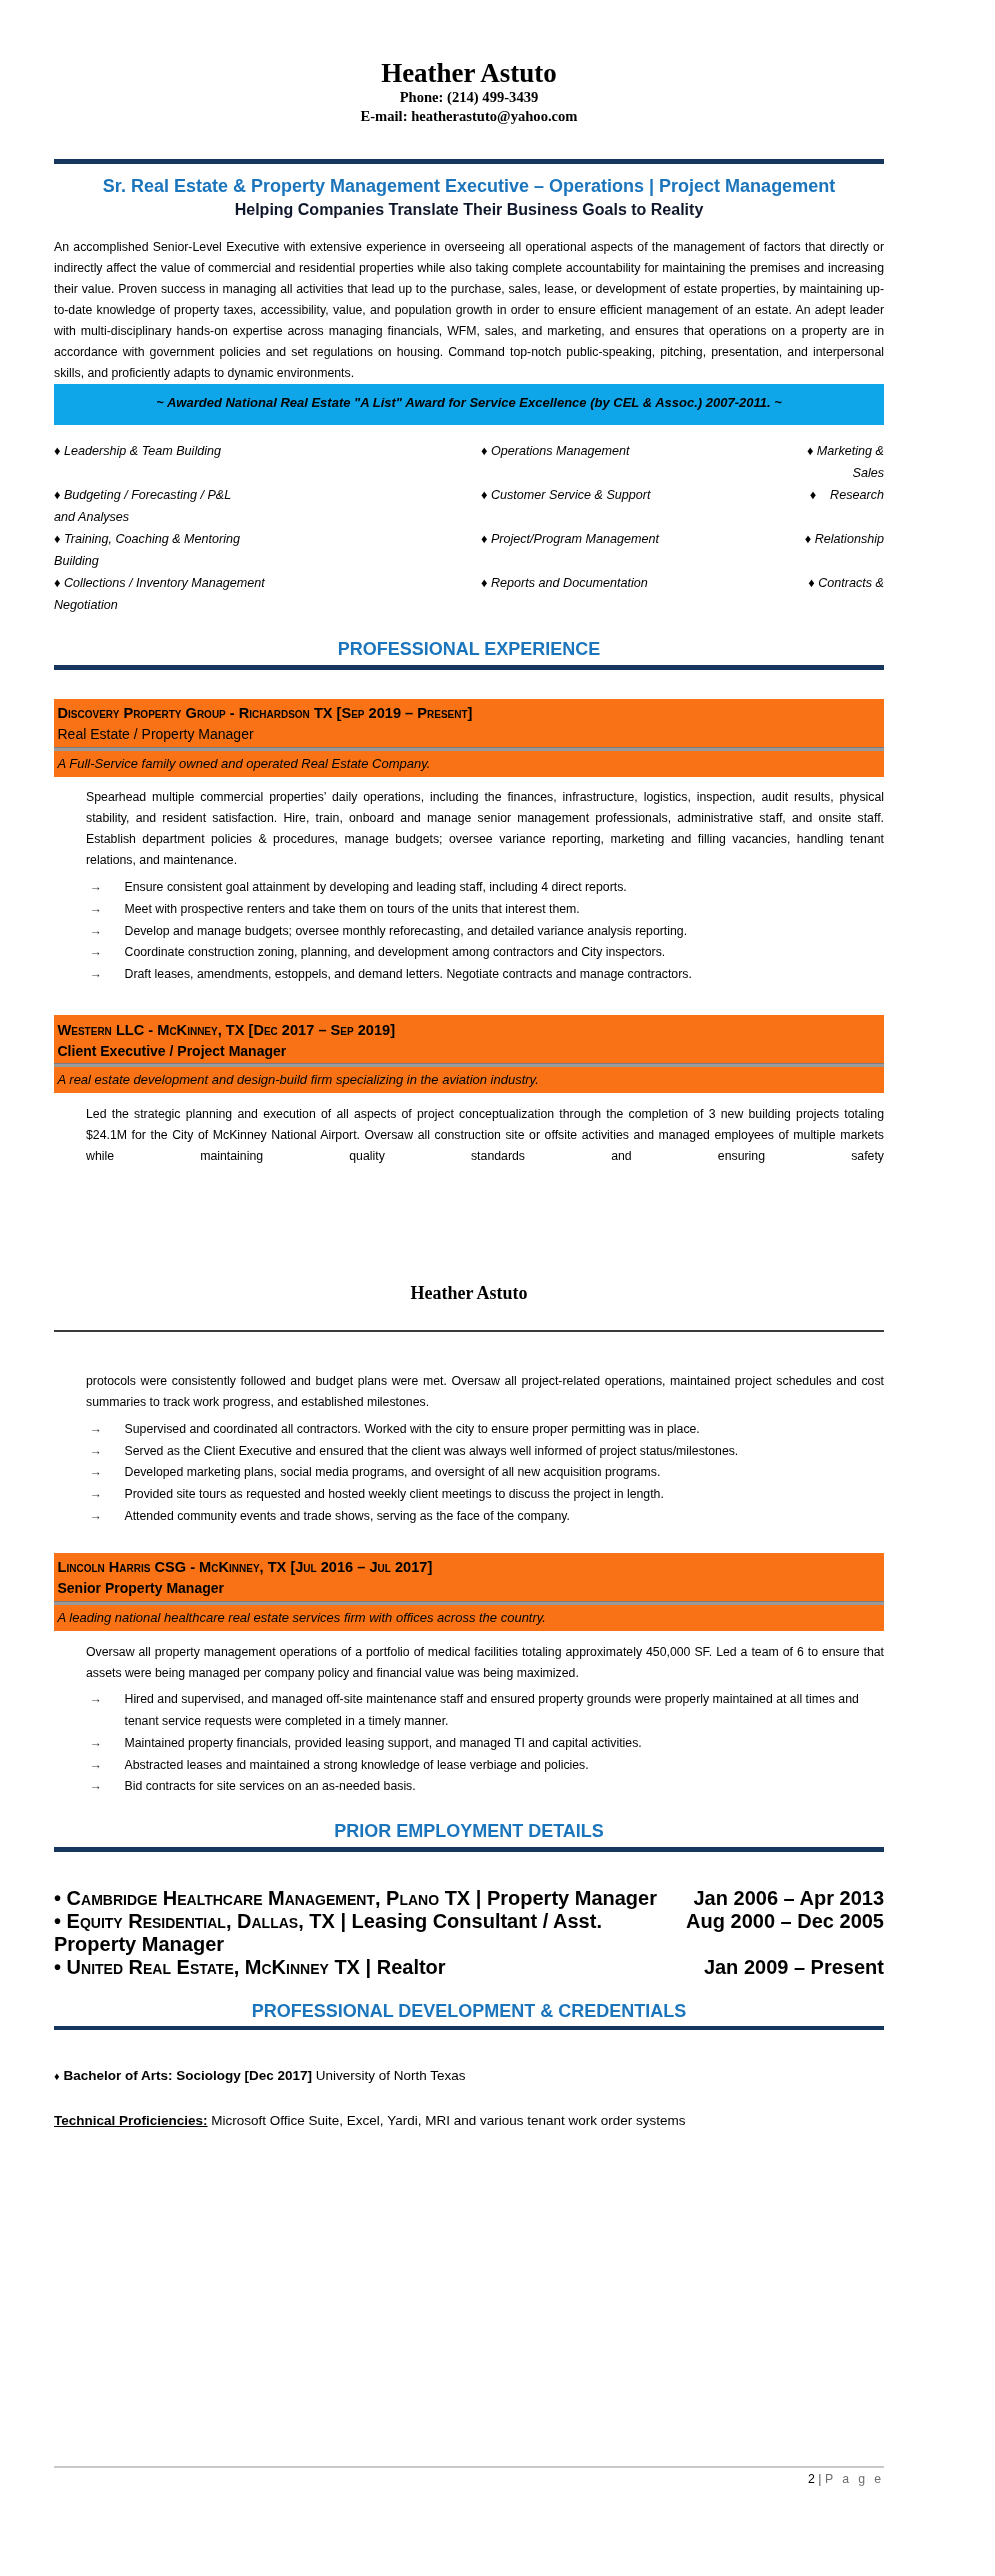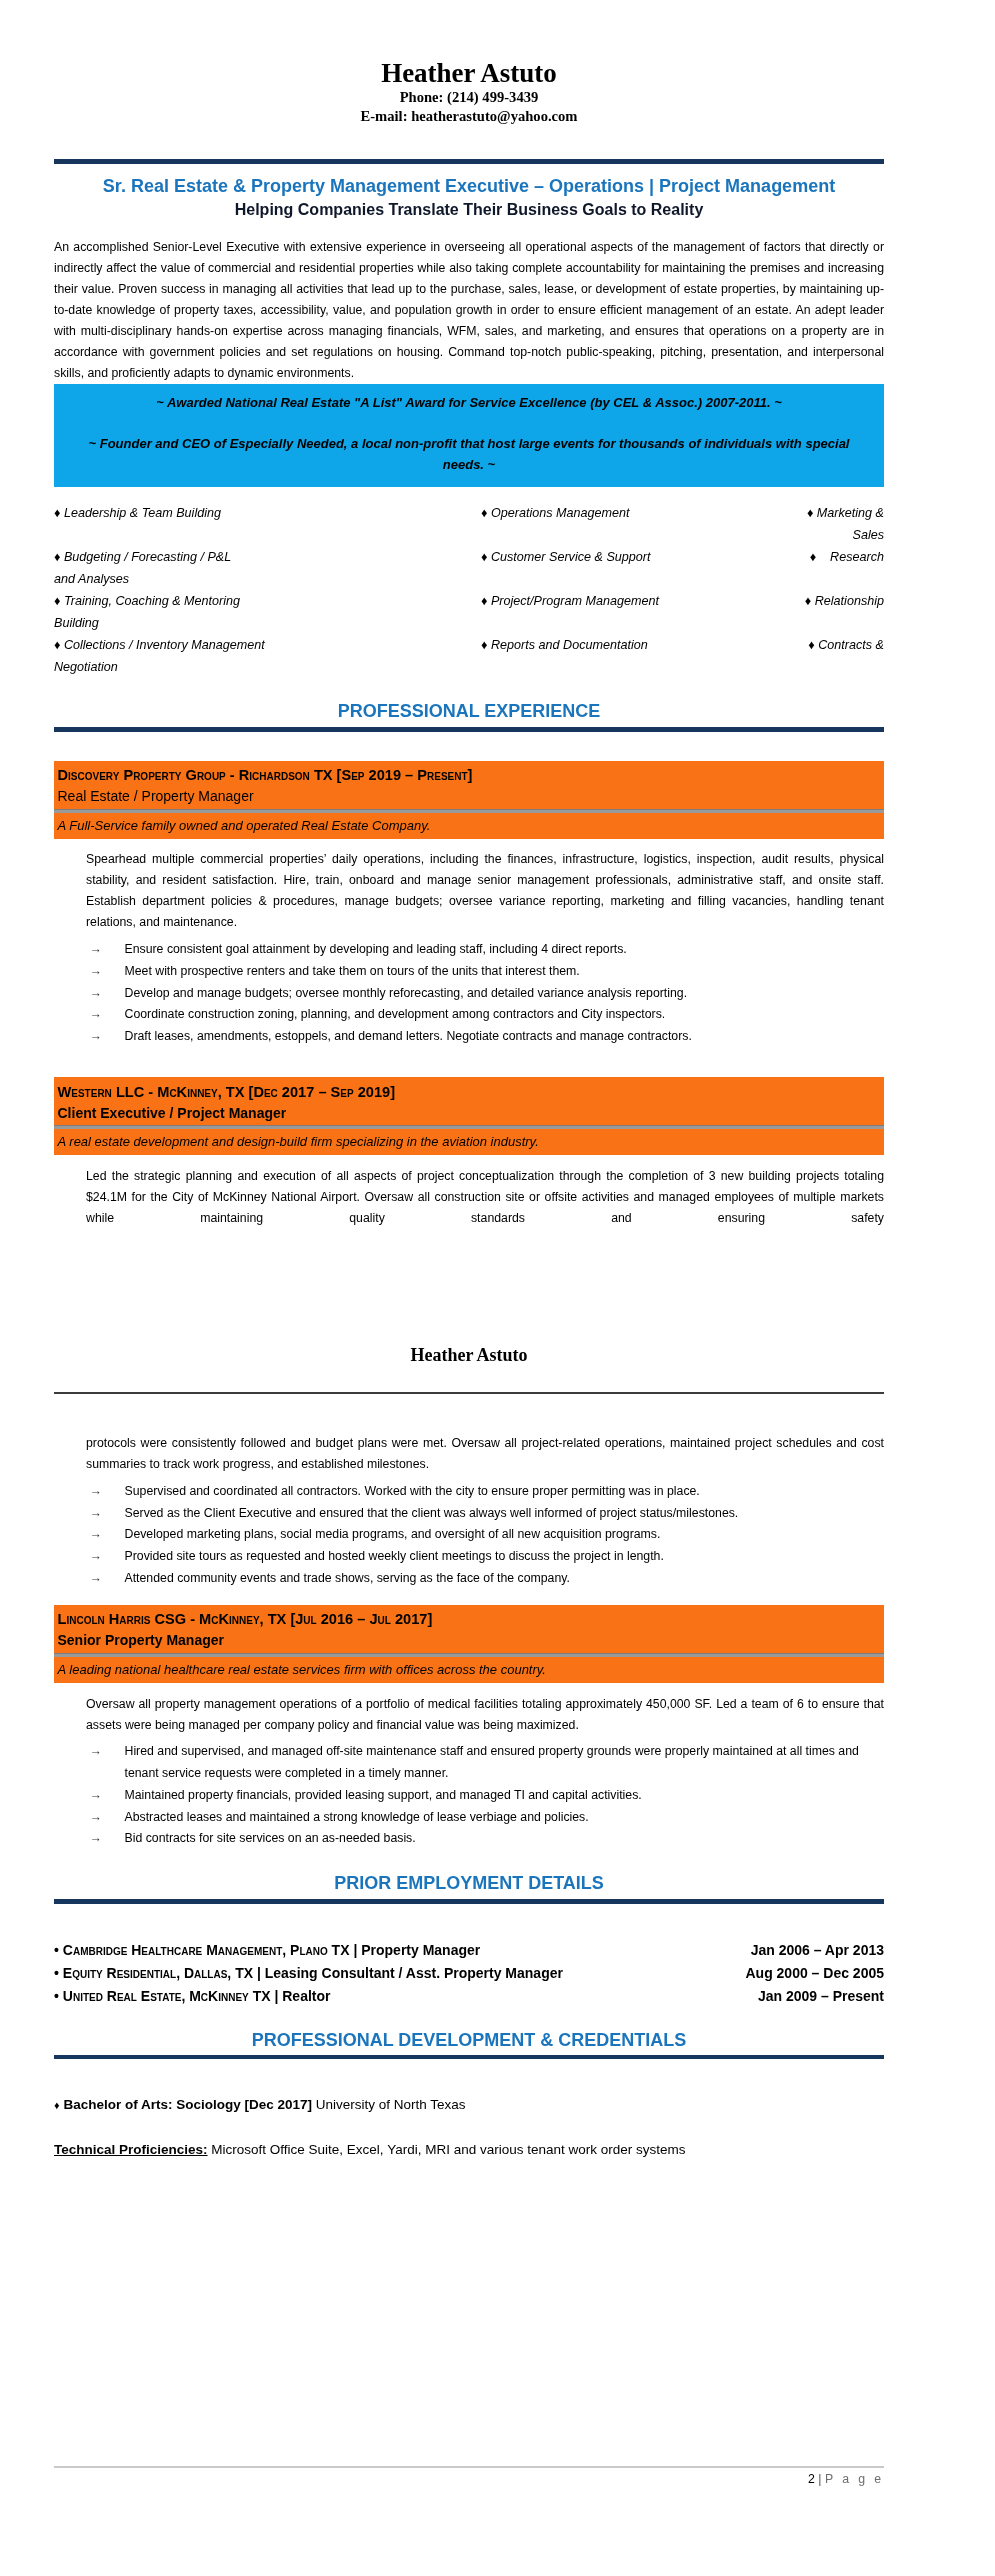--- a/index.html
+++ b/index.html
@@ -54,21 +54,21 @@
   .bullet-text{flex:1;}
 
   
   .page2-name{margin-top:116px;text-align:center;font-family:"Liberation Serif",serif;
               font-weight:bold;font-size:18px;line-height:21px;}
   .page2-rule{height:2.3px;background:#3b3b3b;margin-top:26px;}
   .job-body .para.continuation{margin-top:39px;}
 
   
   .prior-list{margin-top:35px;}
-  .prior-row{display:flex;justify-content:space-between;font-size:14px;font-weight:bold;line-height:23px;}
+  .prior-row{display:flex;justify-content:space-between;font-size:20px;font-weight:bold;line-height:23px;}
   .prior-left{white-space:pre-wrap;}
   .dot-glyph{display:inline;}
   .prior-company{font-variant:small-caps;}
   .prior-dates{white-space:nowrap;}
 
   
   .degree-line{margin-top:36px;font-size:13.5px;line-height:19px;}
   .degree-line .diamond{font-size:11px;}
   .degree-bold{font-weight:bold;}
   .tech-line{margin-top:24.6px;font-size:13.5px;line-height:19px;}
@@ -95,21 +95,20 @@
     </div>
     <div class="navy-rule"></div>
 
     <div class="doc-title">Sr. Real Estate &amp; Property Management Executive – Operations | Project Management</div>
     <div class="doc-tagline">Helping Companies Translate Their Business Goals to Reality</div>
 
     <div class="para summary">An accomplished Senior-Level Executive with extensive experience in overseeing all operational aspects of the management of factors that directly or indirectly affect the value of commercial and residential properties while also taking complete accountability for maintaining the premises and increasing their value. Proven success in managing all activities that lead up to the purchase, sales, lease, or development of estate properties, by maintaining up-to-date knowledge of property taxes, accessibility, value, and population growth in order to ensure efficient management of an estate. An adept leader with multi-disciplinary hands-on expertise across managing financials, WFM, sales, and marketing, and ensures that operations on a property are in accordance with government policies and set regulations on housing.  Command top-notch public-speaking, pitching, presentation, and interpersonal skills, and proficiently adapts to dynamic environments.</div>
 
     <div class="highlight-box">
       <div class="highlight-line">~ Awarded National Real Estate "A List" Award for Service Excellence (by CEL &amp; Assoc.) 2007-2011. ~</div>
-      <div class="highlight-line">~ Founder and CEO of Especially Needed, a local non-profit that host large events for thousands of individuals with special needs. ~</div>
     </div>
 
     <div class="skills">
       <div class="skill-row">
         <span class="skill-cell">♦ Leadership &amp; Team Building</span>
         <span class="skill-cell">♦ Operations Management</span>
         <span class="skill-cell c3">♦ Marketing &amp; Sales</span>
       </div>
       <div class="skill-row">
         <span class="skill-cell">♦ Budgeting / Forecasting / P&amp;L</span>
@@ -198,21 +197,21 @@
             <span class="arrow-glyph">→</span>
             <span class="bullet-text">Provided site tours as requested and hosted weekly client meetings to discuss the project in length.</span>
           </li>
         <li>
             <span class="arrow-glyph">→</span>
             <span class="bullet-text">Attended community events and trade shows, serving as the face of the company.</span>
           </li>
       </ul>
     </div>
 
-    <div class="job-header" style="margin-top:15px;">
+    <div class="job-header" style="margin-top:25px;">
       <div class="job-company">Lincoln Harris CSG - McKinney, TX [Jul 2016 – Jul 2017]</div>
       <div class="job-role bold">Senior Property Manager</div>
       <div class="job-divider"></div>
       <div class="job-blurb">A leading national healthcare real estate services firm with offices across the country.</div>
     </div>
     <div class="job-body">
       <div class="para">Oversaw all property management operations of a portfolio of medical facilities totaling approximately 450,000 SF. Led a team of 6 to ensure that assets were being managed per company policy and financial value was being maximized.</div>
       <ul class="bullet-list">
         <li>
             <span class="arrow-glyph">→</span>

